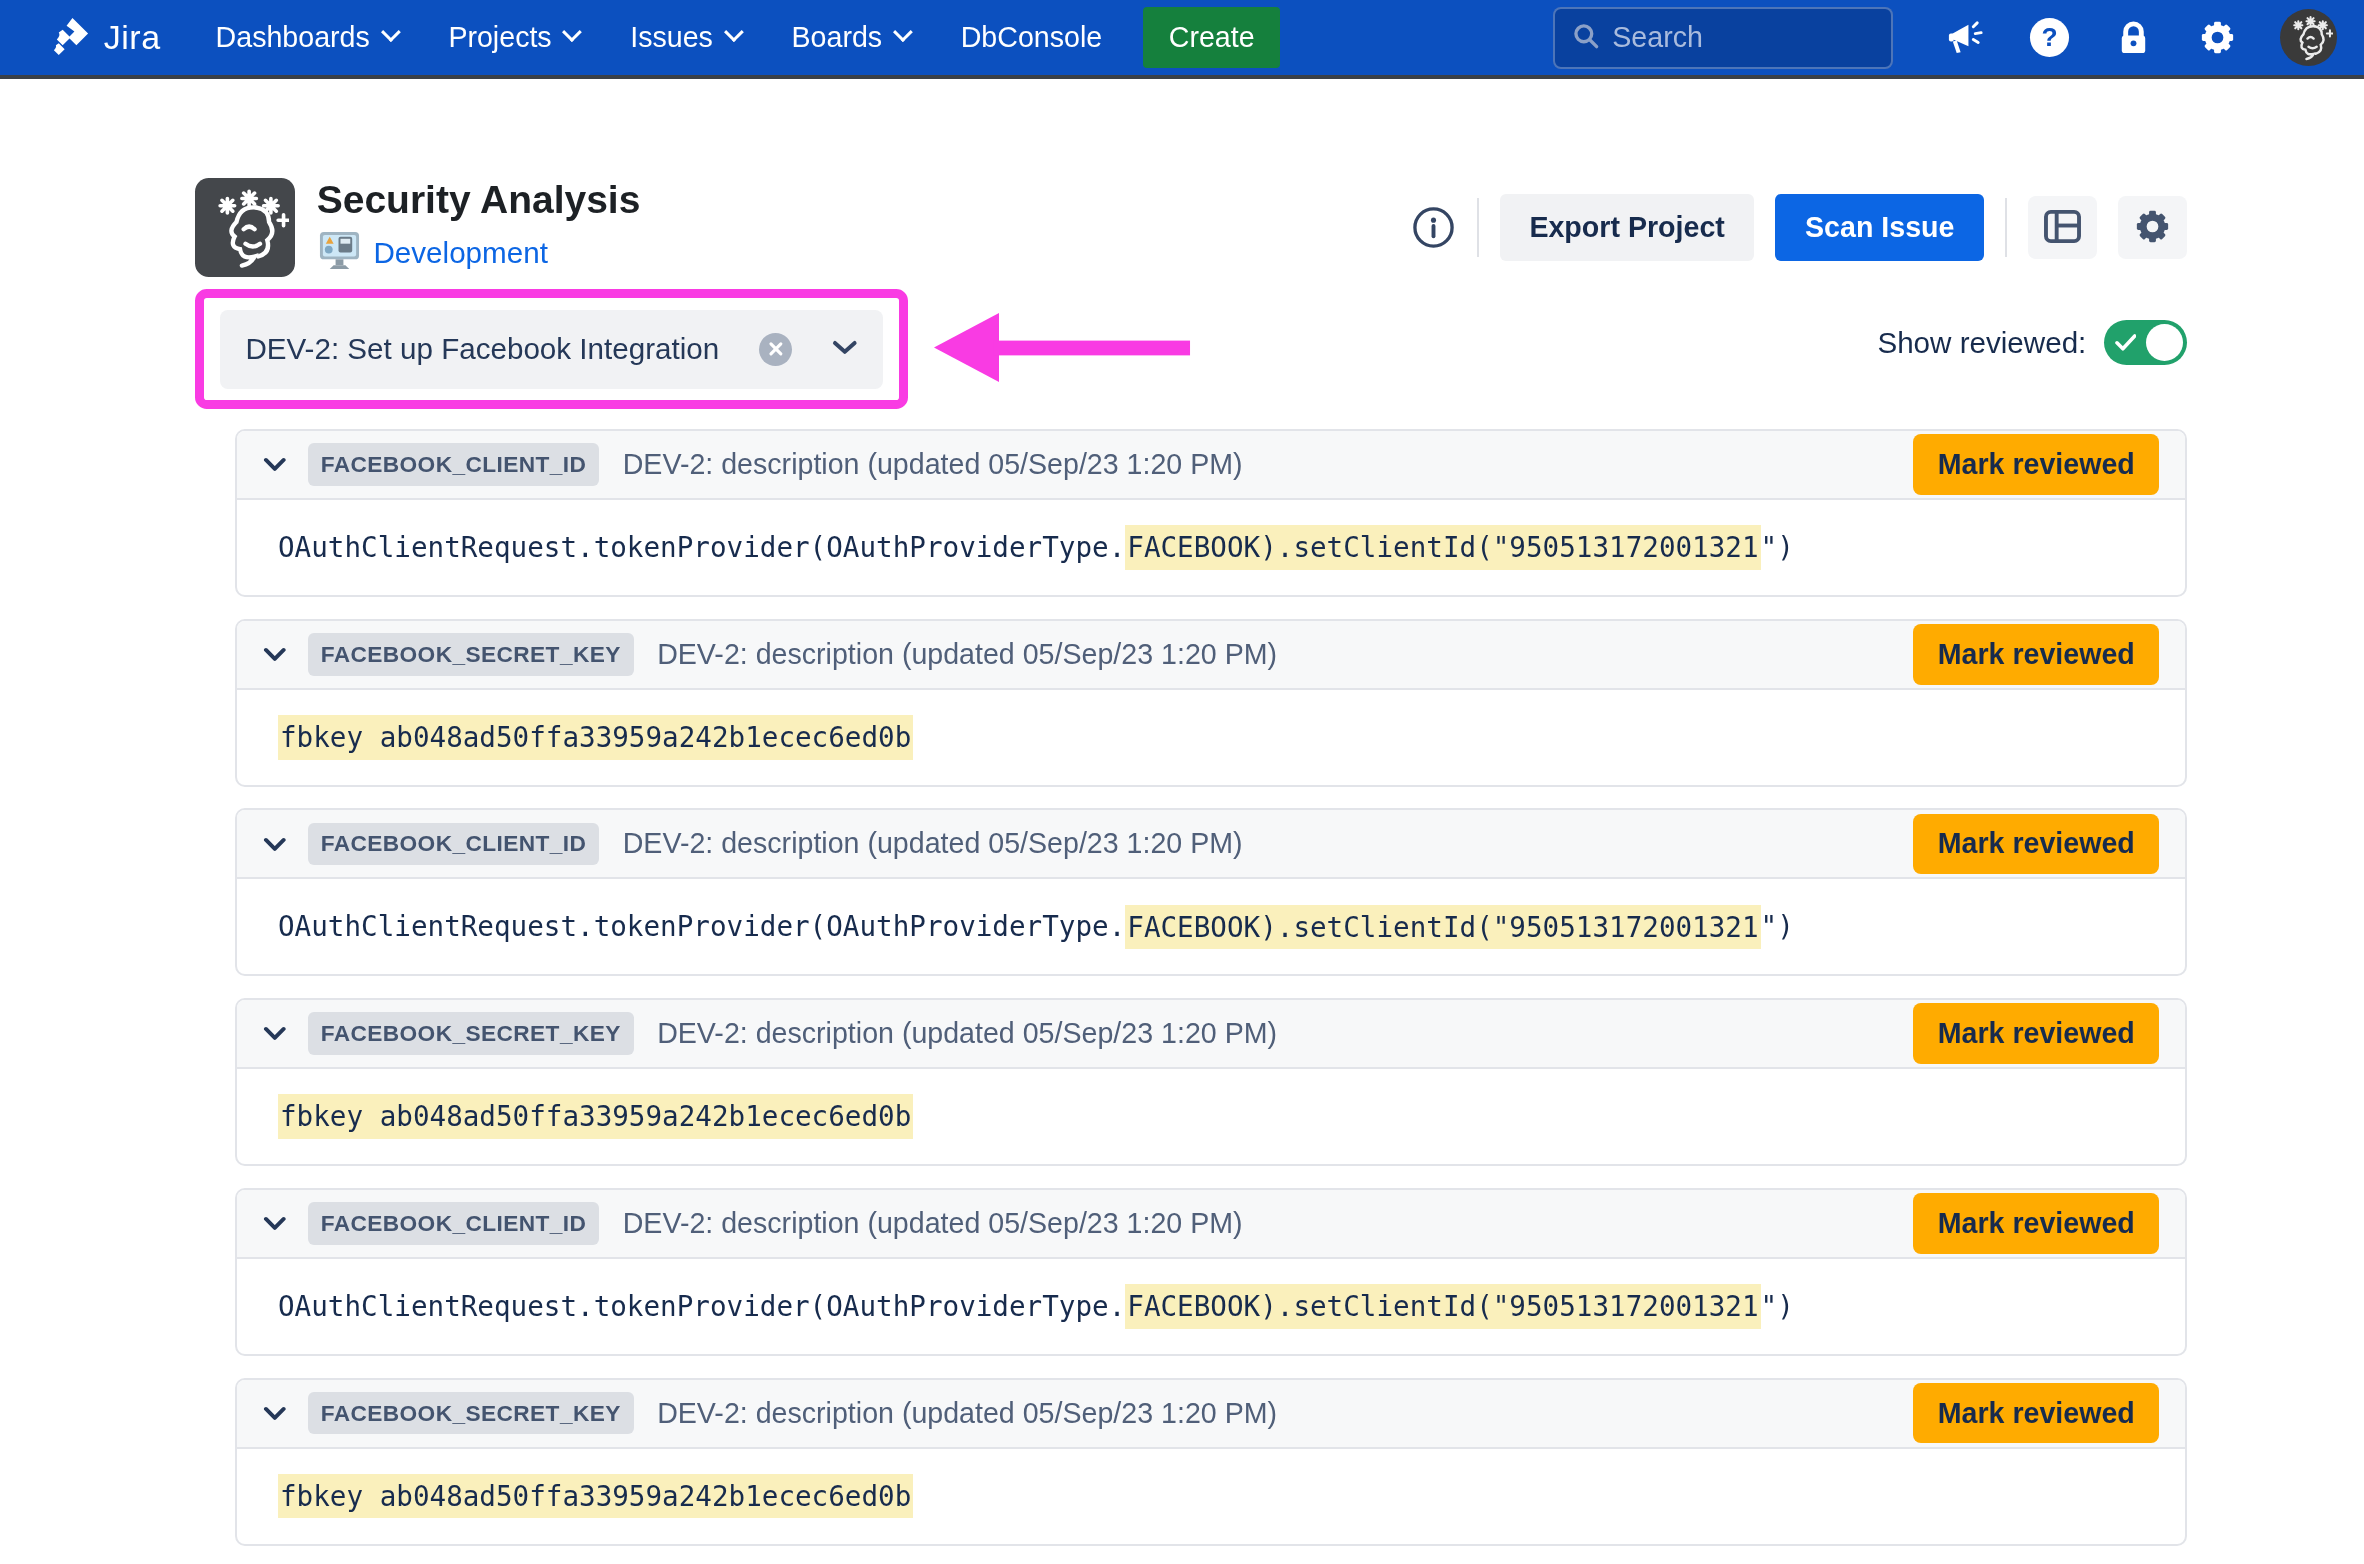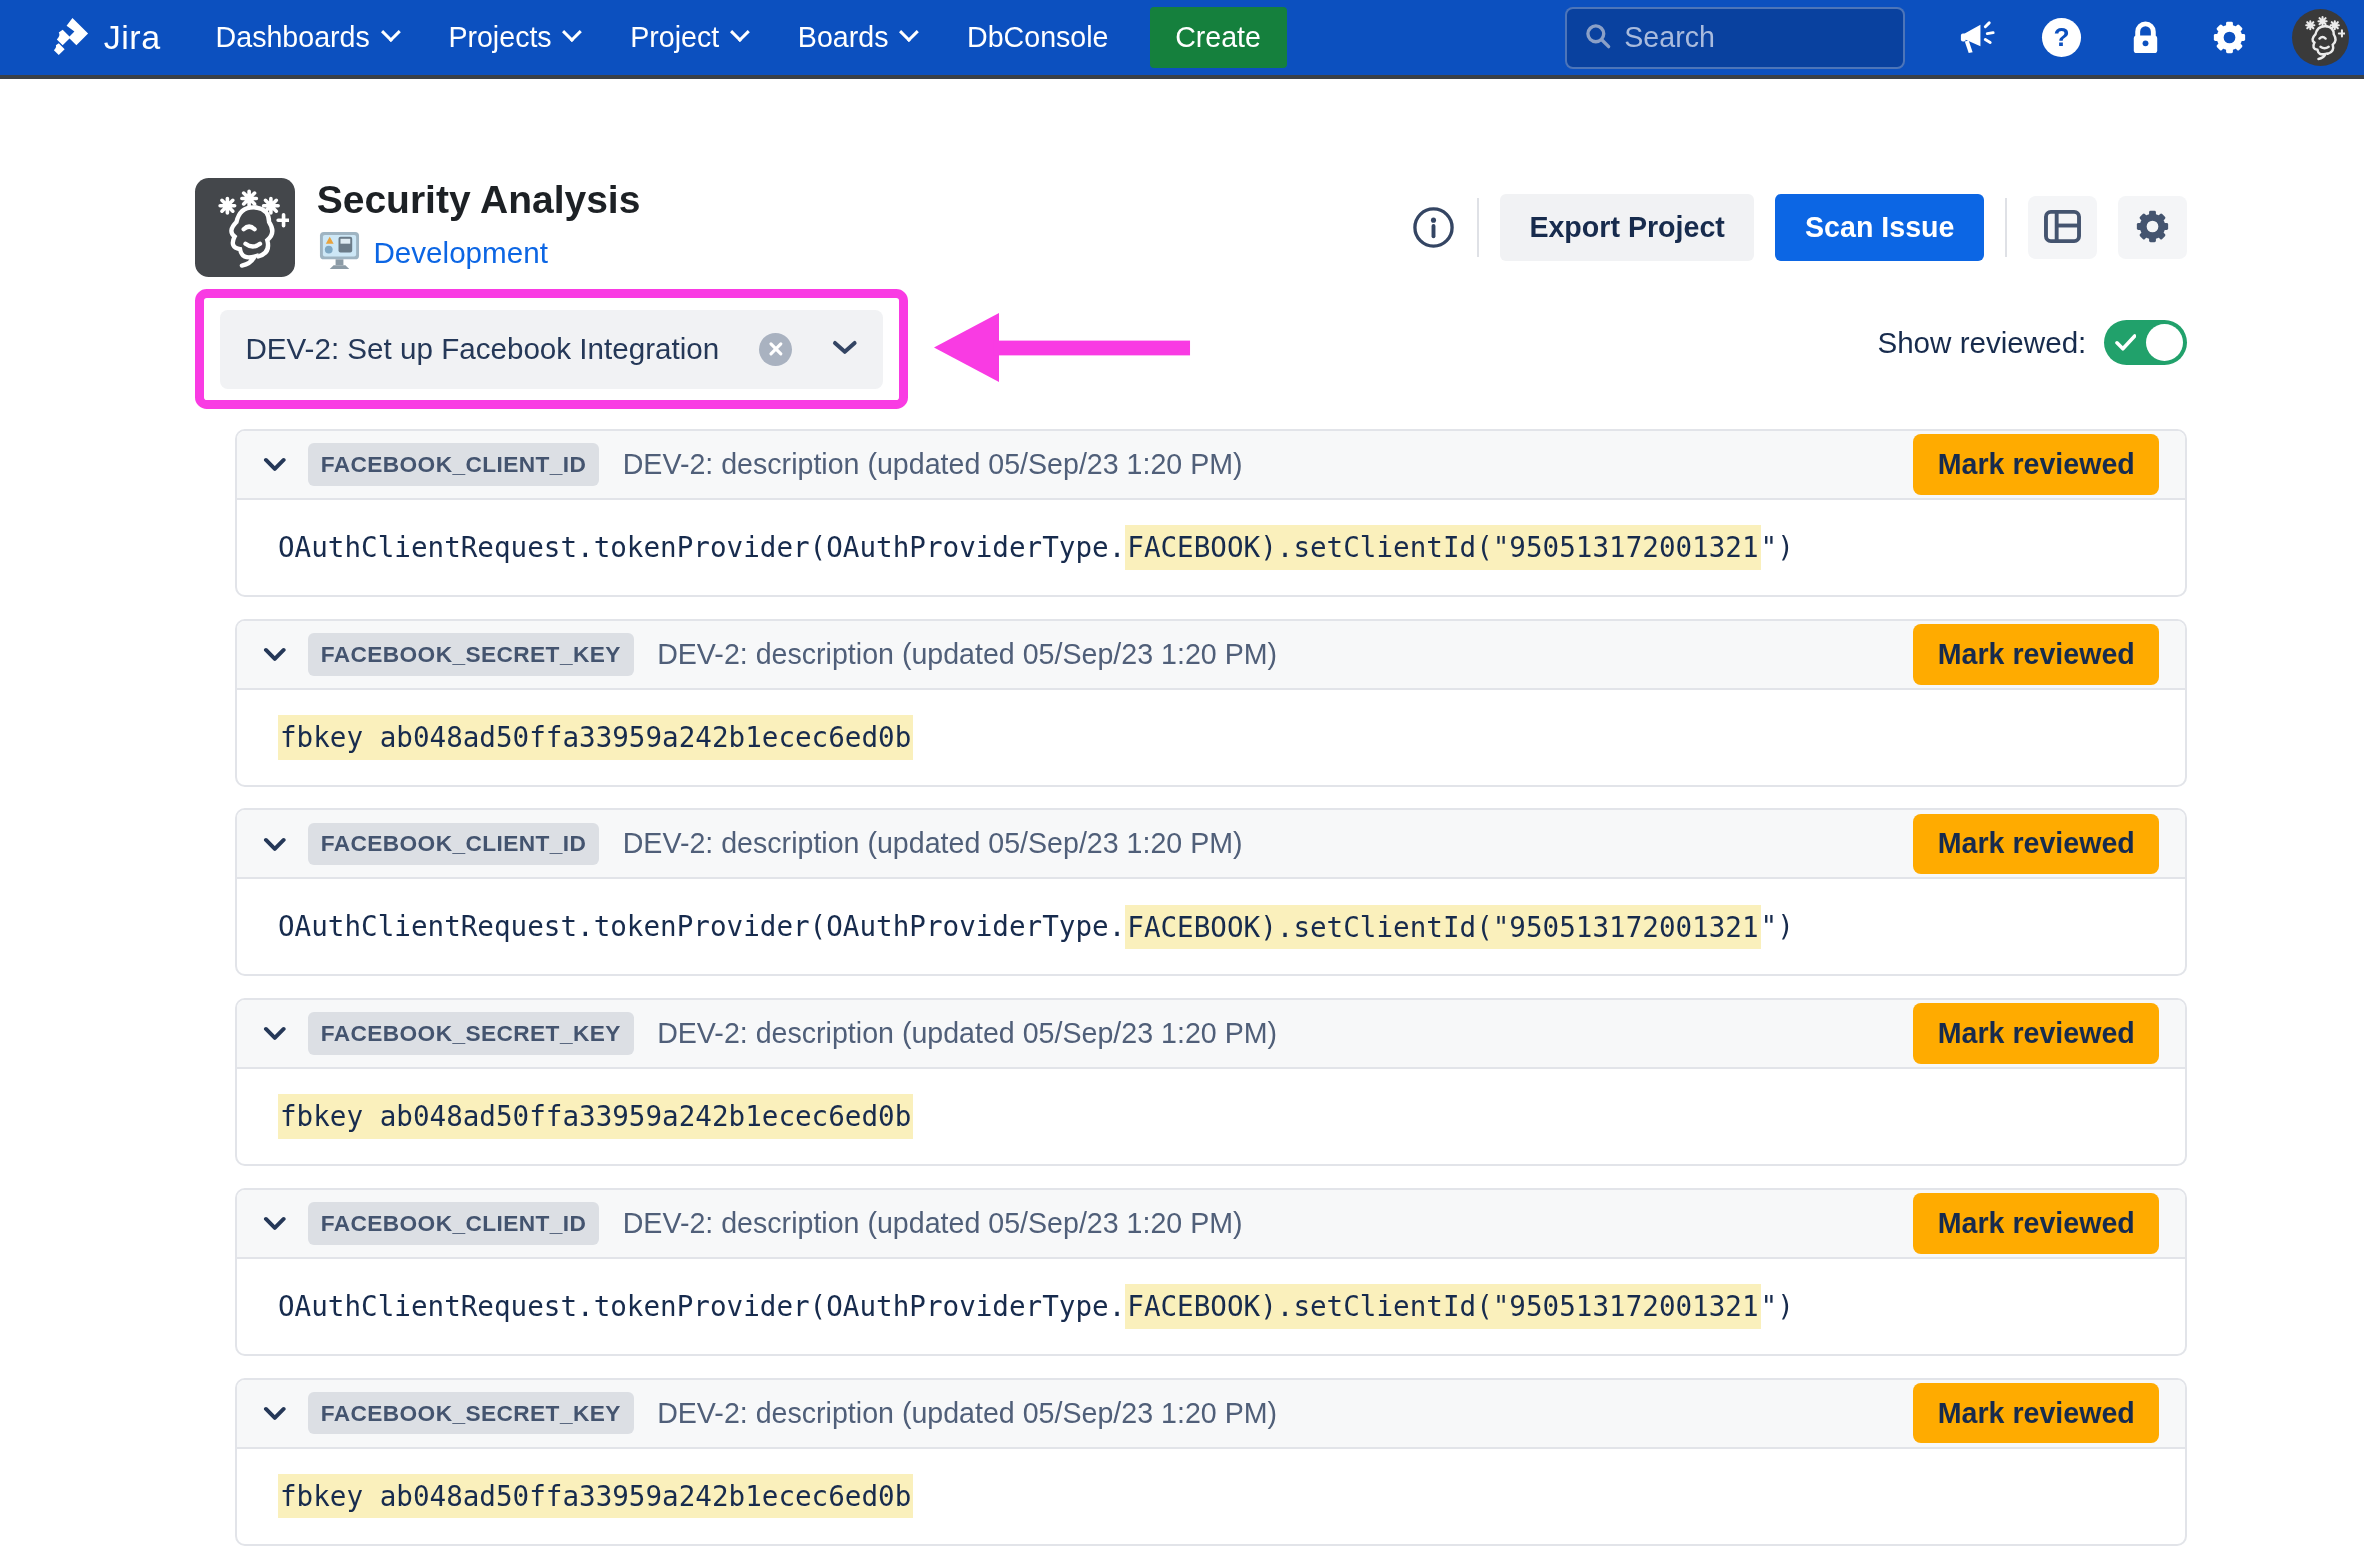--- a/index.html
+++ b/index.html
@@ -1,21 +1,21 @@
 <!DOCTYPE html>
 <html><head>
 <meta charset="utf-8">
 <style>
   * { box-sizing: border-box; margin: 0; padding: 0; }
   html,body { width: 2364px; height: 1564px; overflow: hidden; background: #fff;
               font-family: "Liberation Sans", sans-serif; }
 
   
   .navbar { height: 79px; background: #0C50BF; border-bottom: 4.9px solid #3A4048;
-            display: flex; align-items: center; padding: 0 15px 0 49px; }
+            display: flex; align-items: center; padding: 0 27px 0 49px; }
   .brand { display: flex; align-items: center; gap: 11.8px; margin-right: 55px; }
   .brand-name { color: #fff; font-size: 34px; font-weight: 500; letter-spacing: 0.5px; }
   .nav-items { display: flex; align-items: center; gap: 51px; }
   .nav-item { color: #fff; font-size: 28.6px; font-weight: 500; cursor: pointer; display: flex; align-items: center; }
   .nav-item.has-caret::after { content: ""; width: 10.8px; height: 10.8px;
       border-right: 3px solid #fff; border-bottom: 3px solid #fff;
       transform: rotate(45deg) translate(-2px,-2px); margin-left: 13.8px; margin-top: -5.9px; }
   .create-btn { margin-left: 41px; background: #15803d; color: #fff; border: none;
       font-size: 28.6px; font-weight: 400; padding: 13.8px 25.6px; border-radius: 4px;
       font-family: inherit; cursor: pointer; }
@@ -122,21 +122,21 @@
         <path d="M24 4 L40 20 L28 32 L20 24 L26 18 L18 12 Z"></path>
         <path d="M14 16 L22 24 L14 32 L8 26 Q12 22 10 19 Z"></path>
         <path d="M10 30 L16 36 L10 42 L5 37 Q8 34 7 32 Z"></path>
       </svg>
     </span>
     <span class="brand-name">Jira</span>
   </div>
   <div class="nav-items">
     <span class="nav-item has-caret">Dashboards</span>
     <span class="nav-item has-caret">Projects</span>
-    <span class="nav-item has-caret">Project</span>
+    <span class="nav-item has-caret">Issues</span>
     <span class="nav-item has-caret">Boards</span>
     <span class="nav-item">DbConsole</span>
   </div>
   <button class="create-btn">Create</button>
 
   <div class="nav-right">
     <div class="search-box">
       <span>
         <svg width="29.6" height="29.6" viewBox="0 0 30 30" fill="none" stroke="#8BA0C7" stroke-width="3.4" stroke-linecap="round">
           <circle cx="13" cy="13" r="8"></circle>

